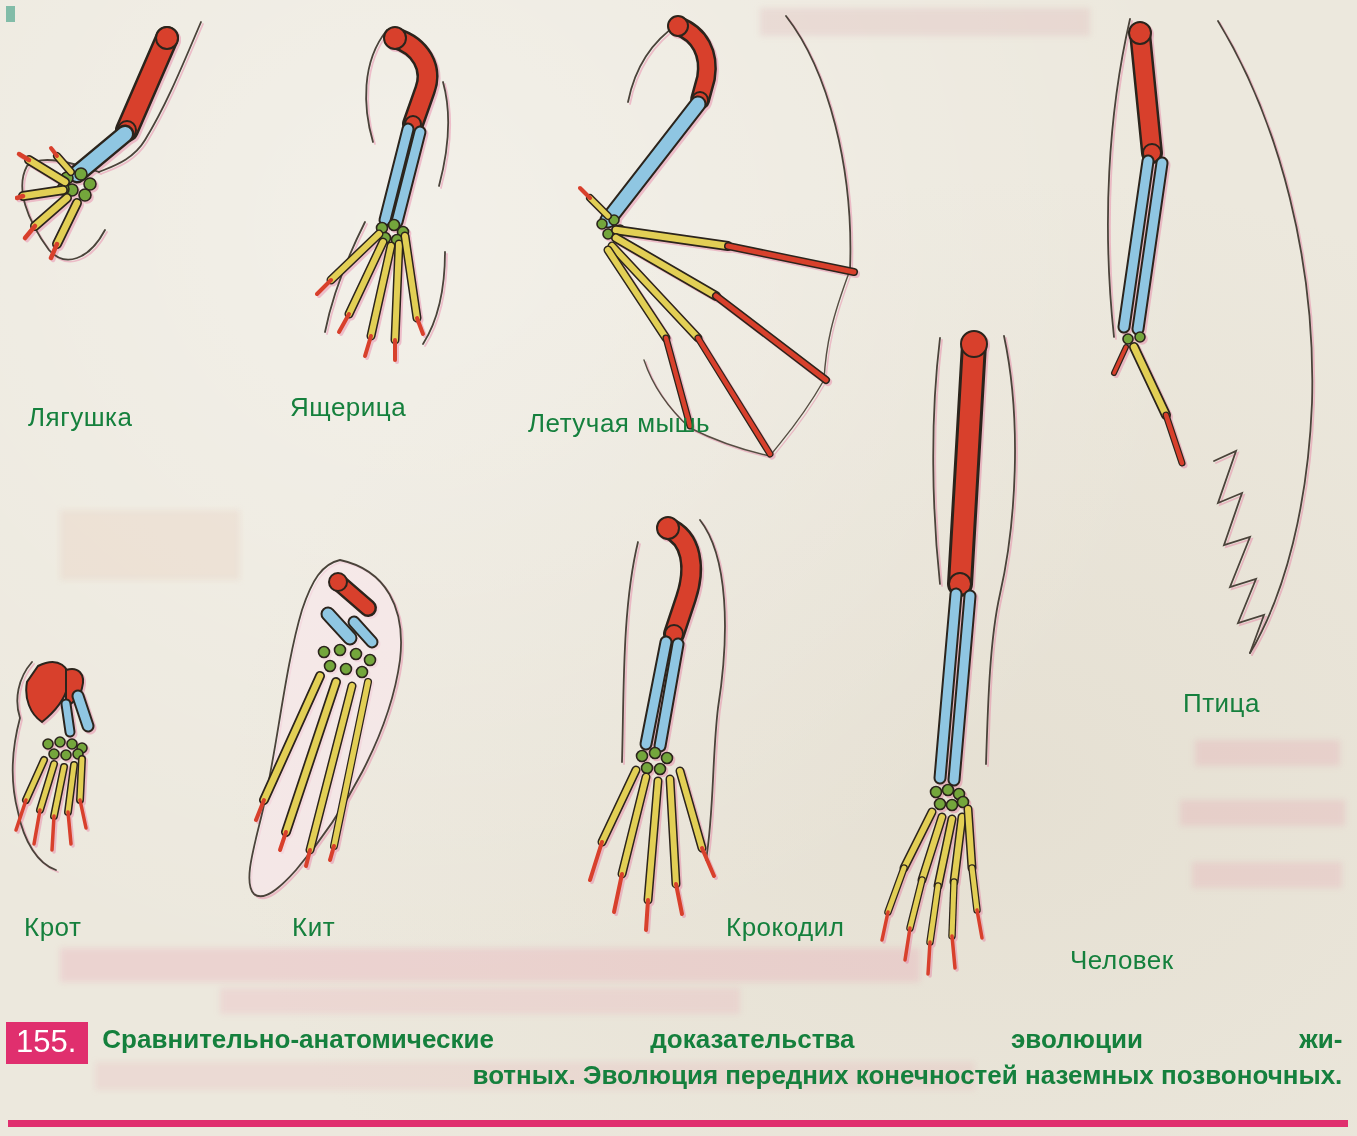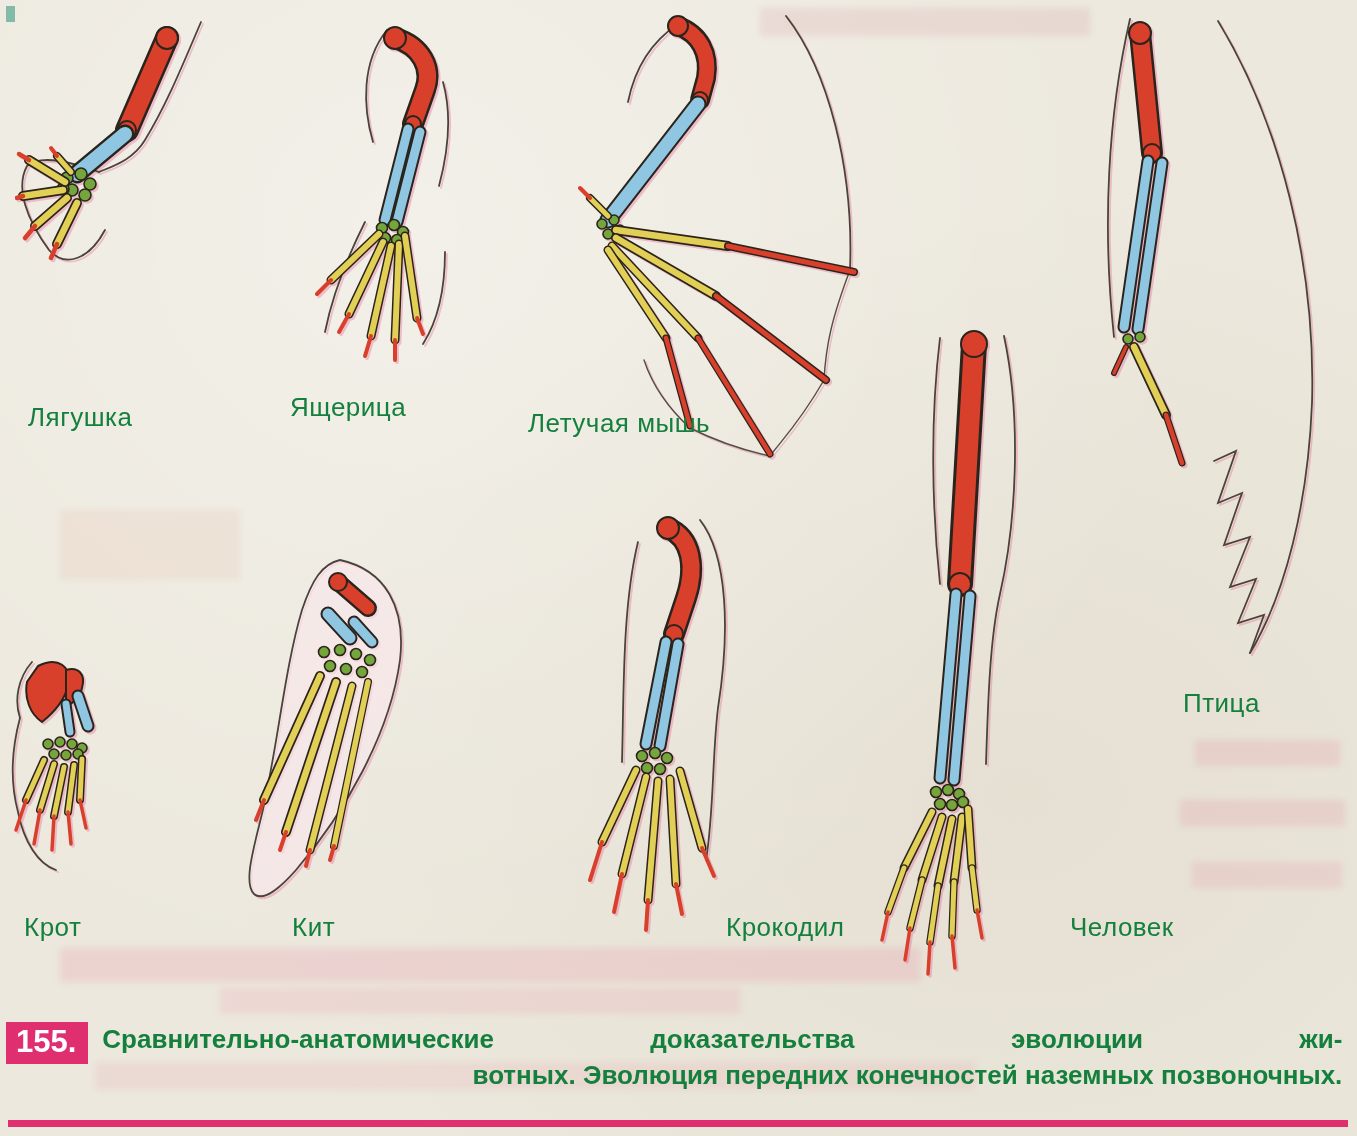--- a/index.html
+++ b/index.html
@@ -35,21 +35,21 @@
   .m{fill:none;stroke:#554d42;stroke-width:1.4;stroke-linecap:round}
   .fill-red{fill:var(--red);stroke:var(--ink);stroke-width:2}
   .flesh{fill:rgba(255,255,255,.45);stroke:#4a433a;stroke-width:1.8}
 
   .animal-label{position:absolute;font-size:26px;letter-spacing:.5px;color:#15803d}
 
   .ghost{position:absolute;filter:blur(3px);pointer-events:none}
 
   .caption-row{position:absolute;left:6px;top:1022px;width:1344px;display:flex;align-items:flex-start}
   .fig-badge{
-    background:var(--magenta);color:#fff;font-weight:700;font-size:31px;
+    background:var(--magenta);color:#fff;font-weight:400;font-size:31px;
     padding:3px 12px 5px 10px;line-height:1.1;flex:0 0 auto;
   }
   .caption-text{margin-left:14px;width:1240px;font-weight:700;font-size:26px;line-height:1.38;color:#15803d}
   .cap-line-1{text-align:justify;text-align-last:justify}
   .cap-line-2{text-align:right}
 
   .bottom-rule{position:absolute;left:8px;top:1120px;width:1340px;height:7px;background:var(--magenta)}
   .corner-mark{position:absolute;left:6px;top:6px;width:9px;height:16px;background:rgba(40,150,120,.55)}
 </style>
 </head>
@@ -347,21 +347,21 @@
   </svg>
 </div>
 
 <div class="animal-label" style="left:28px;top:402px">Лягушка</div>
 <div class="animal-label" style="left:290px;top:392px">Ящерица</div>
 <div class="animal-label" style="left:528px;top:408px">Летучая мышь</div>
 <div class="animal-label" style="left:1183px;top:688px">Птица</div>
 <div class="animal-label" style="left:24px;top:912px">Крот</div>
 <div class="animal-label" style="left:292px;top:912px">Кит</div>
 <div class="animal-label" style="left:726px;top:912px">Крокодил</div>
-<div class="animal-label" style="left:1070px;top:912px">Человек</div>
+<div class="animal-label" style="left:1070px;top:945px">Человек</div>
 
 <div class="caption-row">
   <div class="fig-badge">155.</div>
   <div class="caption-text">
     <div class="cap-line-1">Сравнительно-анатомические доказательства эволюции жи-</div>
     <div class="cap-line-2">вотных. Эволюция передних конечностей наземных позвоночных.</div>
   </div>
 </div>
 
 <div class="bottom-rule"></div>

